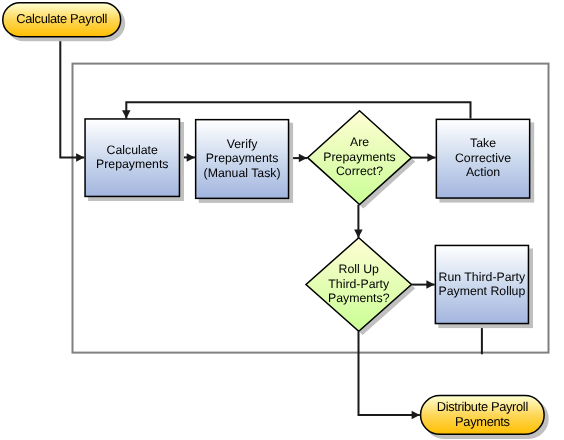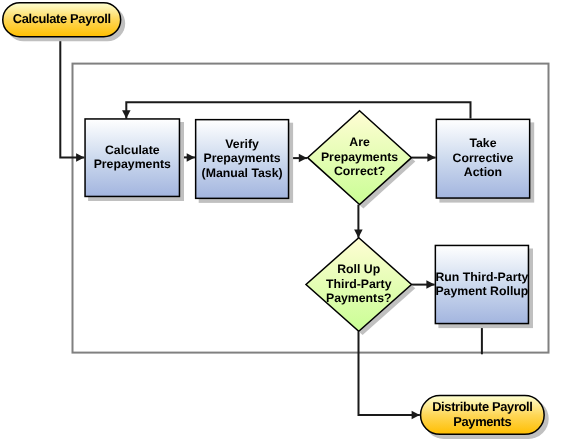--- a/index.html
+++ b/index.html
@@ -1,18 +1,18 @@
 <!DOCTYPE html>
 <html><head>
 <meta charset="utf-8">
 <title>Calculate Payroll Flow</title>
 <style>
   html,body{margin:0;padding:0;background:#ffffff;}
   #canvas{position:relative;width:564px;height:440px;overflow:hidden;background:#ffffff;
-          font-family:"Liberation Sans",sans-serif;font-weight:bold;}
+          font-family:"Liberation Sans",sans-serif;}
   #flow{position:absolute;left:0;top:0;display:block;}
   #flow text{font-family:"Liberation Sans",sans-serif;fill:#000000;
              text-rendering:geometricPrecision;}
   .node-shape{stroke:#000000;}
   .node-shadow{stroke:none;}
   .conn{fill:none;stroke-linejoin:miter;stroke-linecap:butt;}
 </style>
 </head>
 <body>
 

